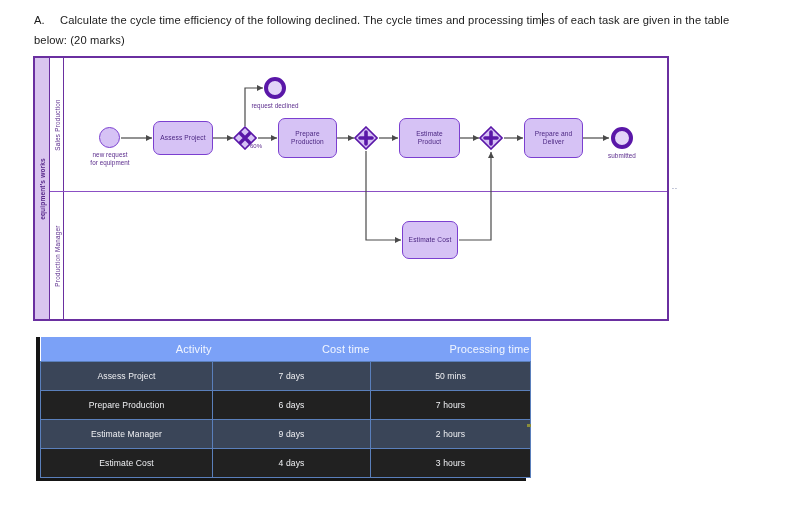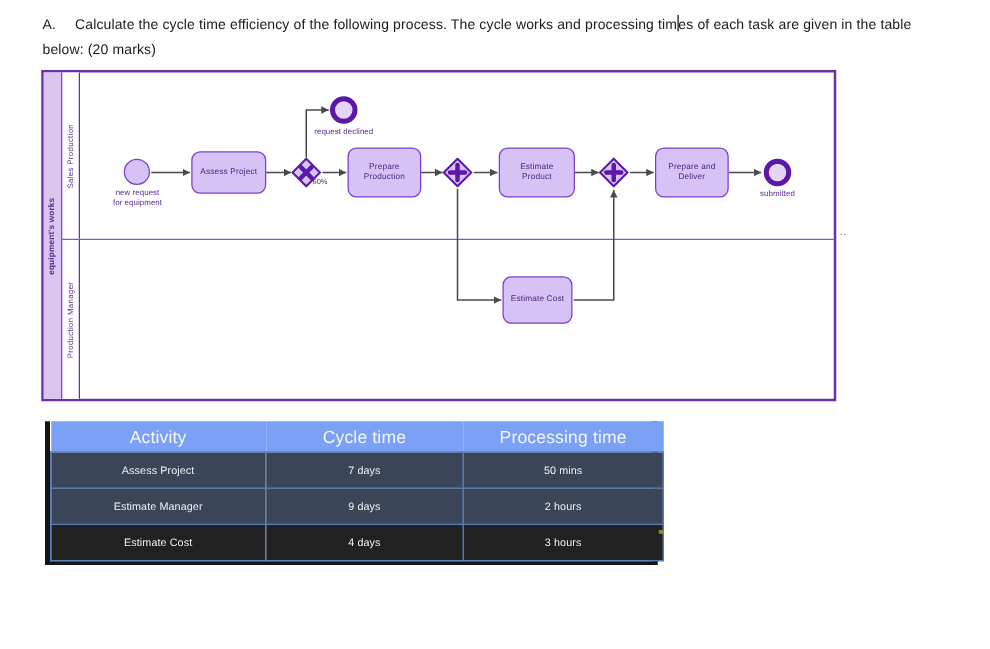--- a/index.html
+++ b/index.html
@@ -167,23 +167,23 @@
   }
   table.data {
     border-collapse: collapse;
     width: 100%;
     table-layout: fixed;
   }
   table.data th {
     background: #7ba1f7;
     color: #f2f6ff;
     font-weight: normal;
-    font-size: 14px;
+    font-size: 11px;
     height: 22px;
-    text-align: center;
+    text-align: right;
     letter-spacing: .01em;
     border: 0;
   }
   table.data td {
     height: 26px;
     text-align: center;
     font-size: 8.6px;
     color: #f0f1f4;
     border: 1px solid #5a7fbb;
     letter-spacing: .01em;
@@ -203,21 +203,21 @@
   .side-tick {
     position: absolute;
     width: 4px; height: 3px;
     background: #8a8d3a;
   }
 </style>
 </head>
 <body>
 
 <div class="question">
-  <span class="q-letter">A.</span><span>Calculate the cycle time efficiency of the following process. The cycle works and processing tim</span><span class="caret"></span><span>es of each task are given in the table below: (20 marks)</span>
+  <span class="q-letter">A.</span><span>Calculate the cycle time efficiency of the following declined. The cycle times and processing tim</span><span class="caret"></span><span>es of each task are given in the table below: (20 marks)</span>
 </div>
 
 <div class="diagram">
 
   <div class="pool-label">
     <span>equipment's works</span>
   </div>
 
   <div class="lane lane-top">
     <div class="lane-hdr">
@@ -327,30 +327,35 @@
 <div class="tbl-wrap">
   <table class="data">
     <colgroup>
         <col class="c1">
         <col class="c2">
         <col class="c3">
       </colgroup>
     <thead>
       <tr>
         <th>Activity</th>
-        <th>Cycle time</th>
+        <th>Cost time</th>
         <th>Processing time</th>
       </tr>
     </thead>
     <tbody>
       <tr class="odd">
         <td>Assess Project</td>
         <td>7 days</td>
         <td>50 mins</td>
       </tr>
+      <tr class="even">
+        <td>Prepare Production</td>
+        <td>6 days</td>
+        <td>7 hours</td>
+      </tr>
       <tr class="odd">
         <td>Estimate Manager</td>
         <td>9 days</td>
         <td>2 hours</td>
       </tr>
       <tr class="even">
         <td>Estimate Cost</td>
         <td>4 days</td>
         <td>3 hours</td>
       </tr>

